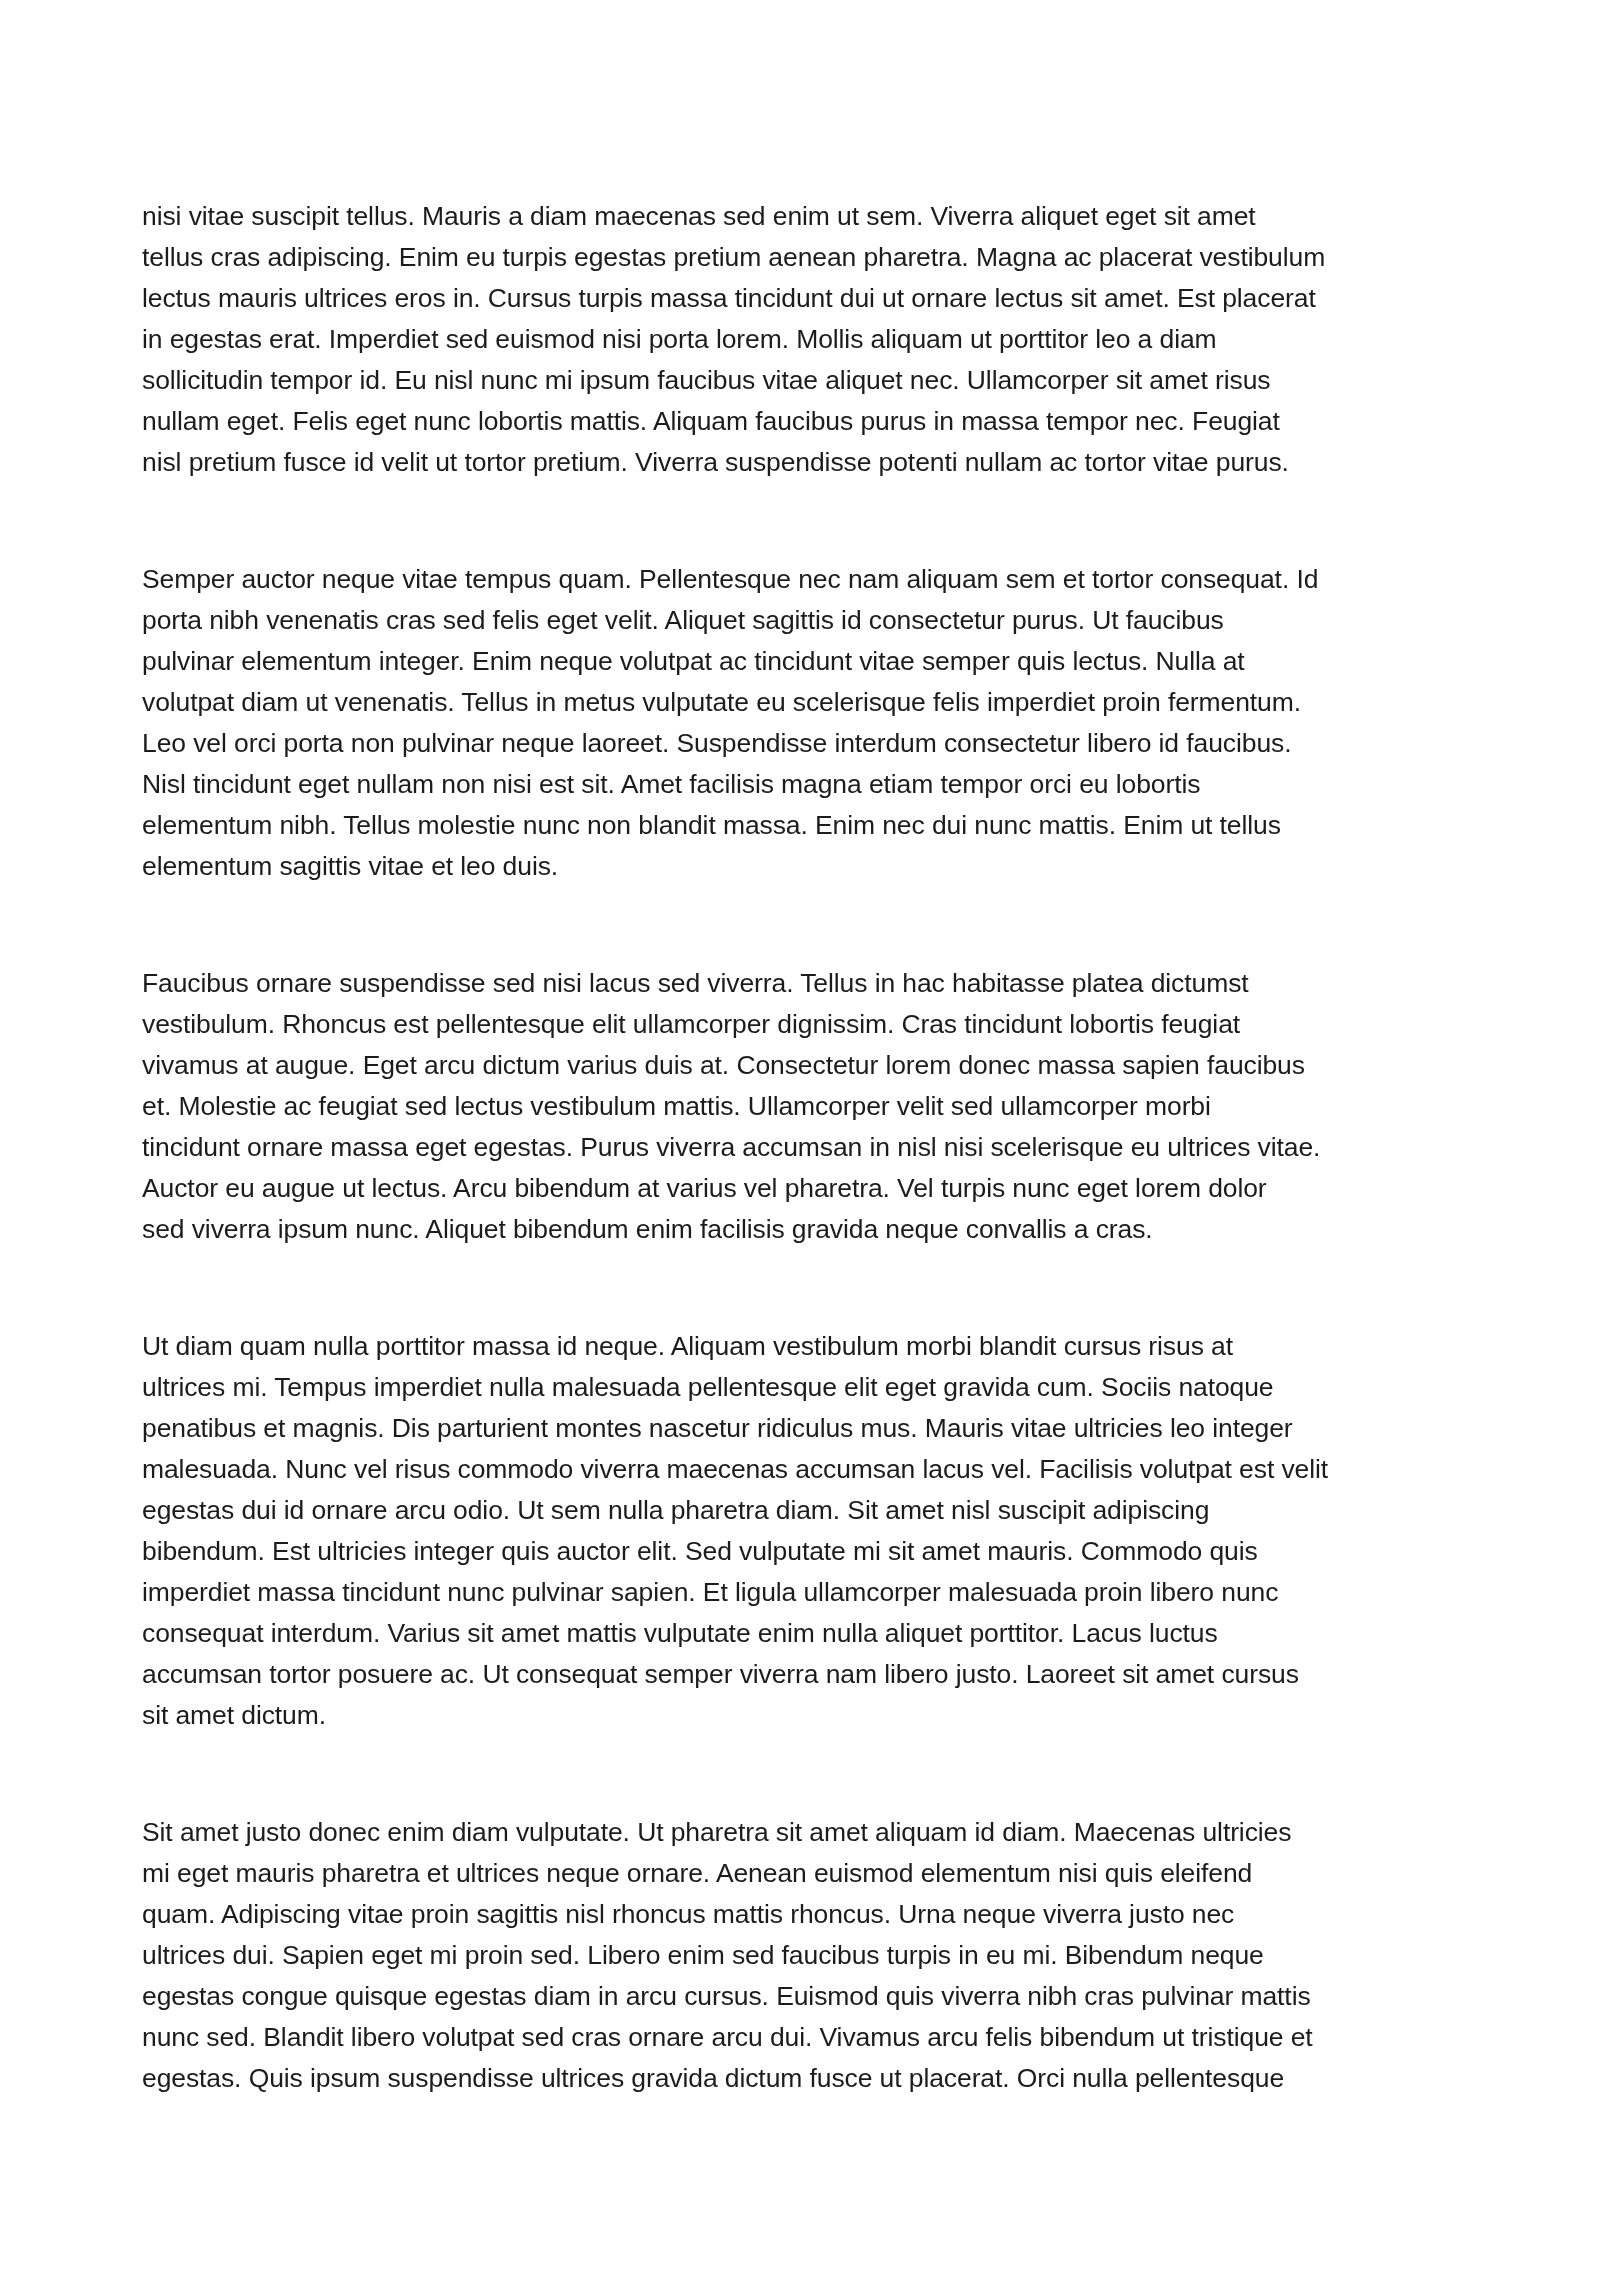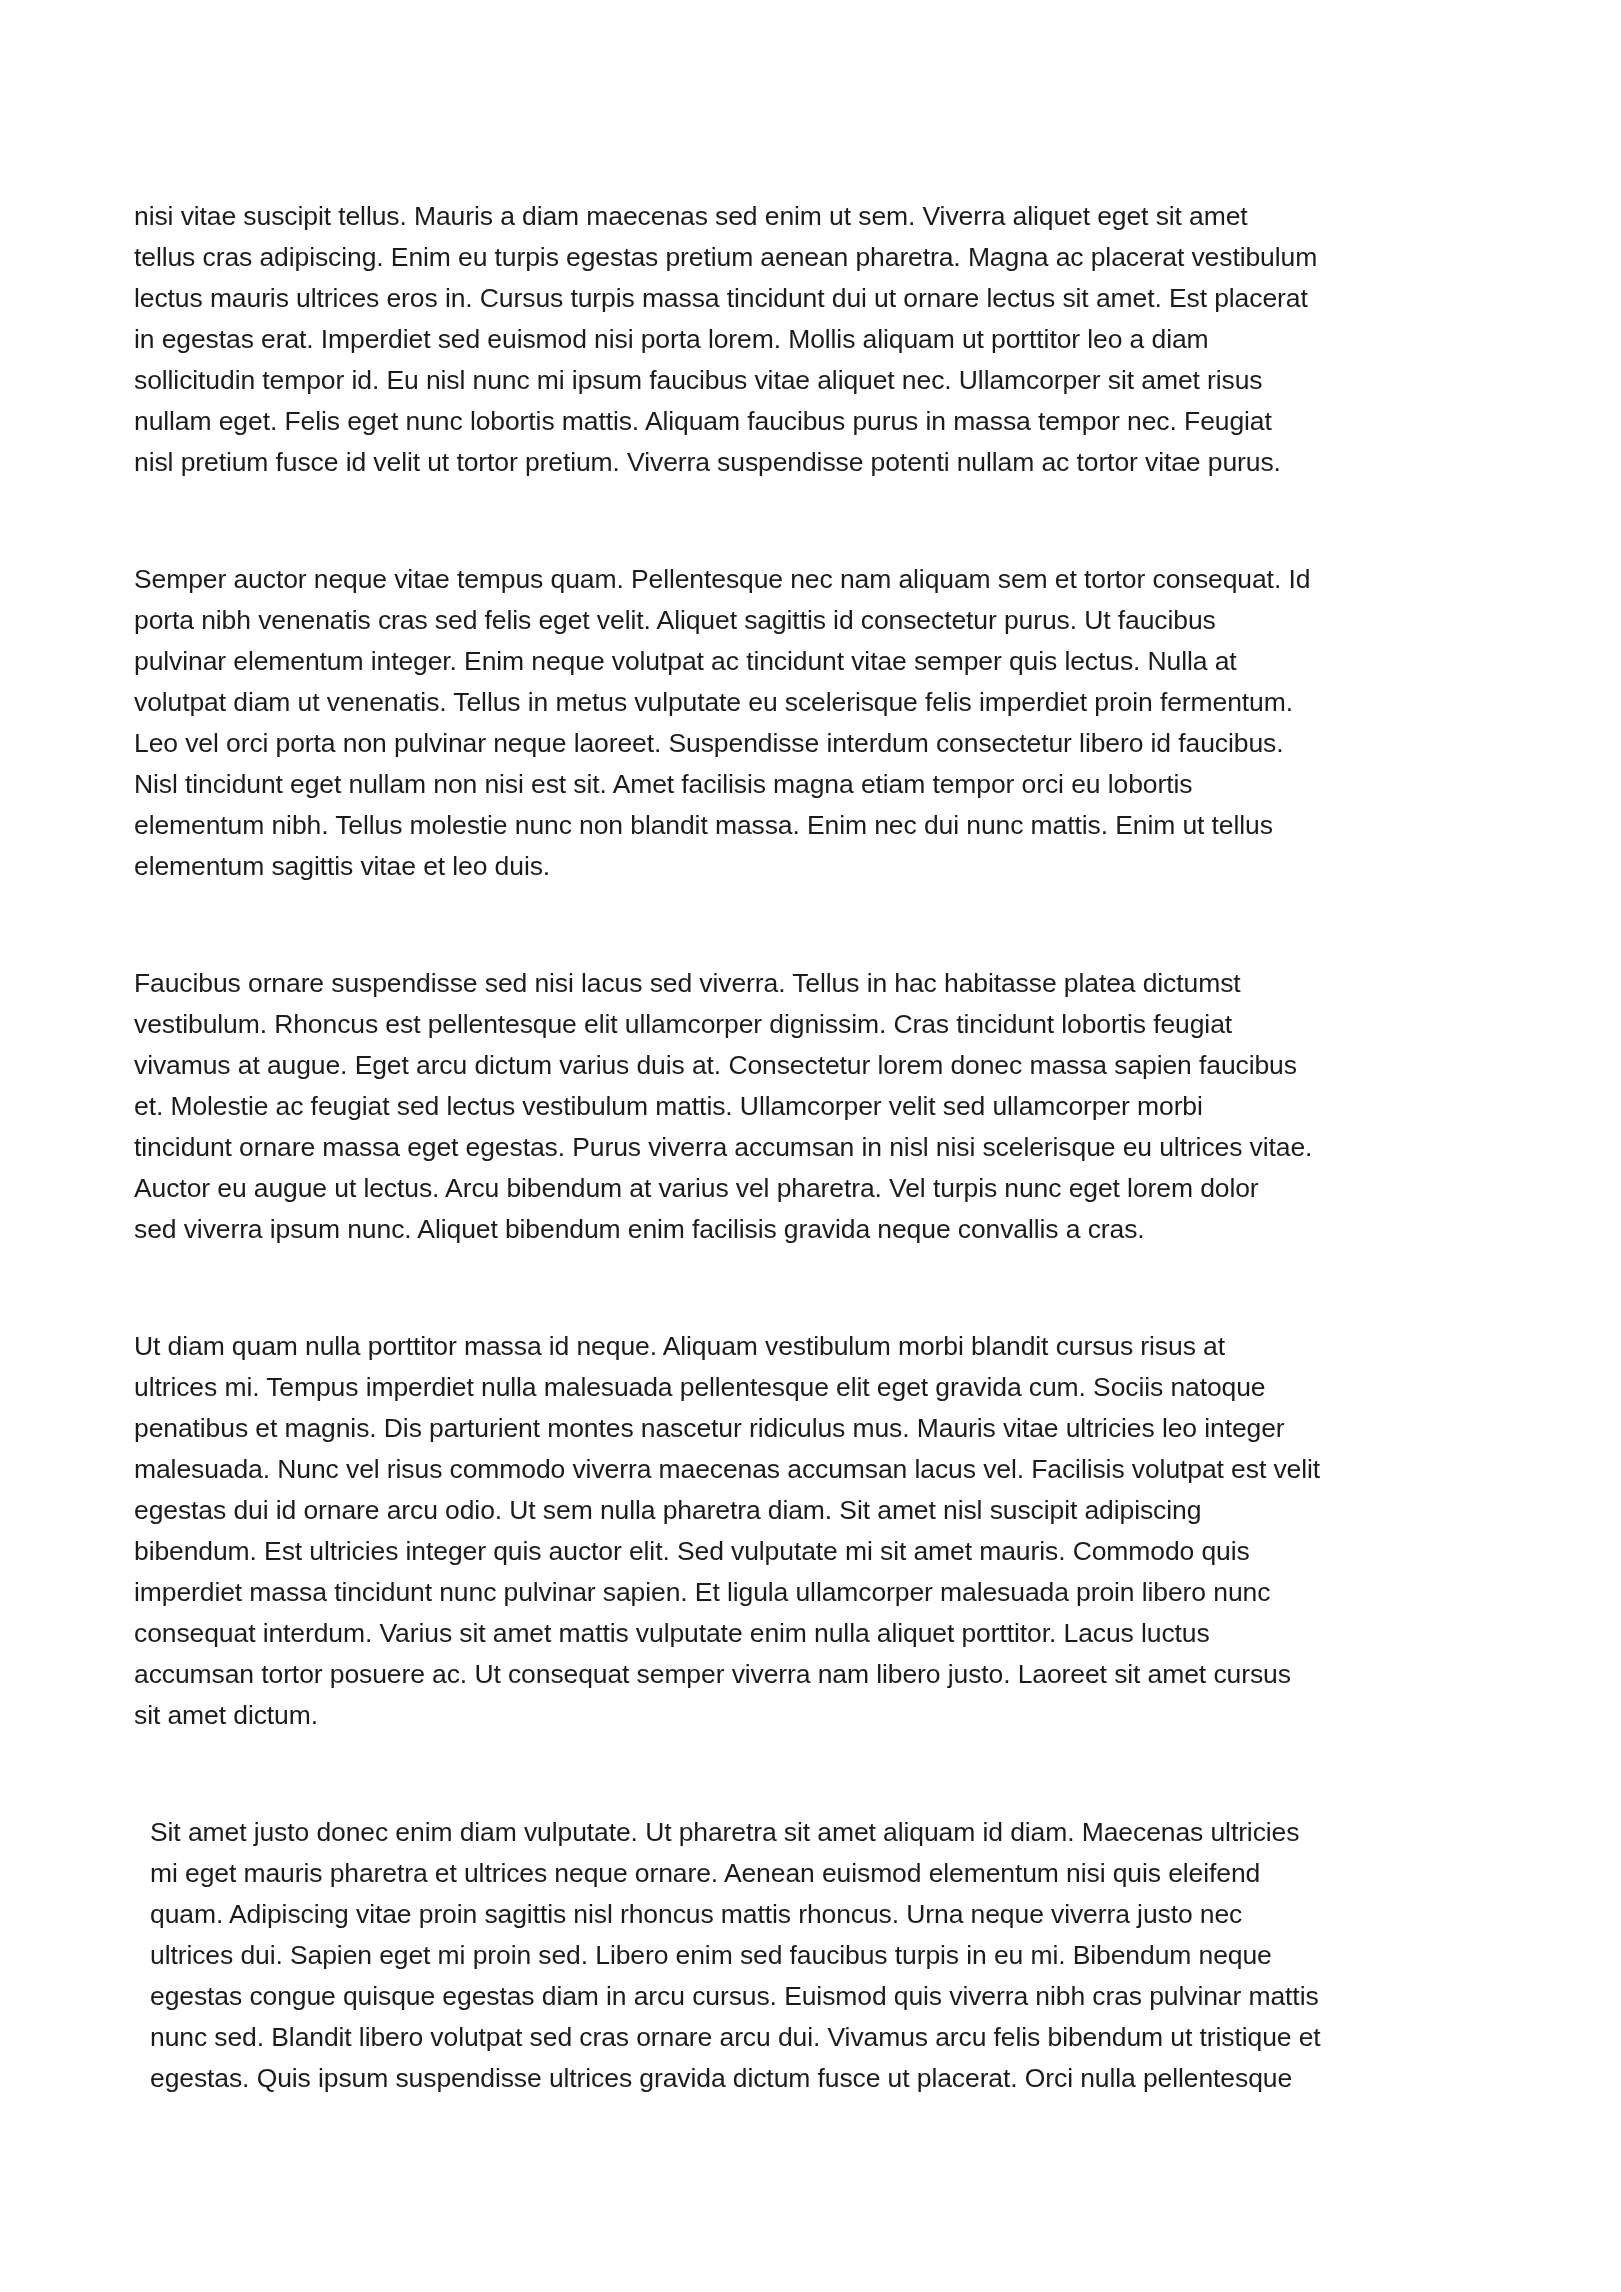--- a/index.html
+++ b/index.html
@@ -9,36 +9,35 @@
   }
   body {
     width: 1621px;
     height: 2293px;
     position: relative;
     font-family: "Liberation Sans", sans-serif;
     overflow: hidden;
   }
   .page {
     position: absolute;
-    left: 134px;
+    left: 142px;
     top: 196px;
     width: 1362px;
     color: #1c1c1c;
   }
   .para {
     white-space: pre-line;
     font-size: 26.5px;
     line-height: 41px;
     letter-spacing: -0.1px;
     margin: 0 0 76px 0;
     text-align: left;
   }
   .para:last-child {
     margin-bottom: 0;
-    margin-left: 16px;
   }
 </style>
 </head>
 <body>
 
 <div class="page">
   <div class="para">nisi vitae suscipit tellus. Mauris a diam maecenas sed enim ut sem. Viverra aliquet eget sit amet
 tellus cras adipiscing. Enim eu turpis egestas pretium aenean pharetra. Magna ac placerat vestibulum
 lectus mauris ultrices eros in. Cursus turpis massa tincidunt dui ut ornare lectus sit amet. Est placerat
 in egestas erat. Imperdiet sed euismod nisi porta lorem. Mollis aliquam ut porttitor leo a diam

